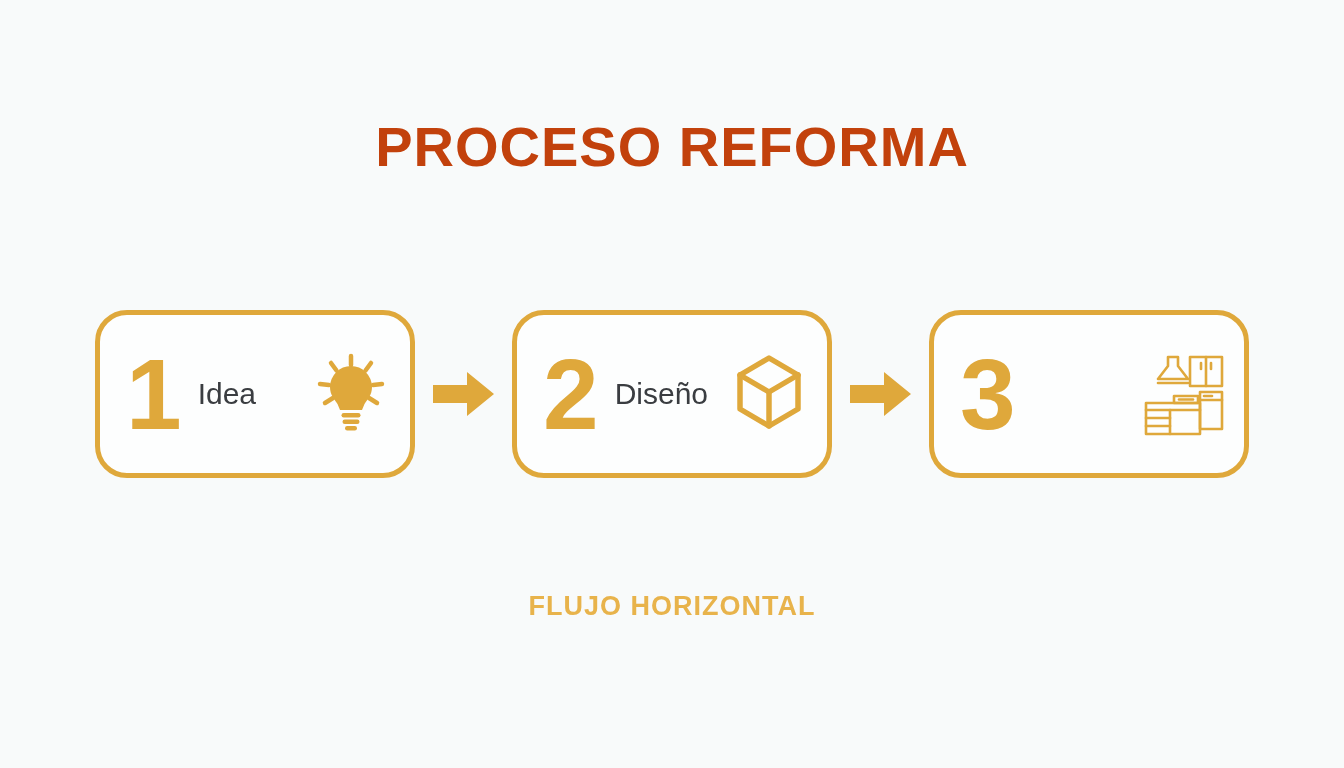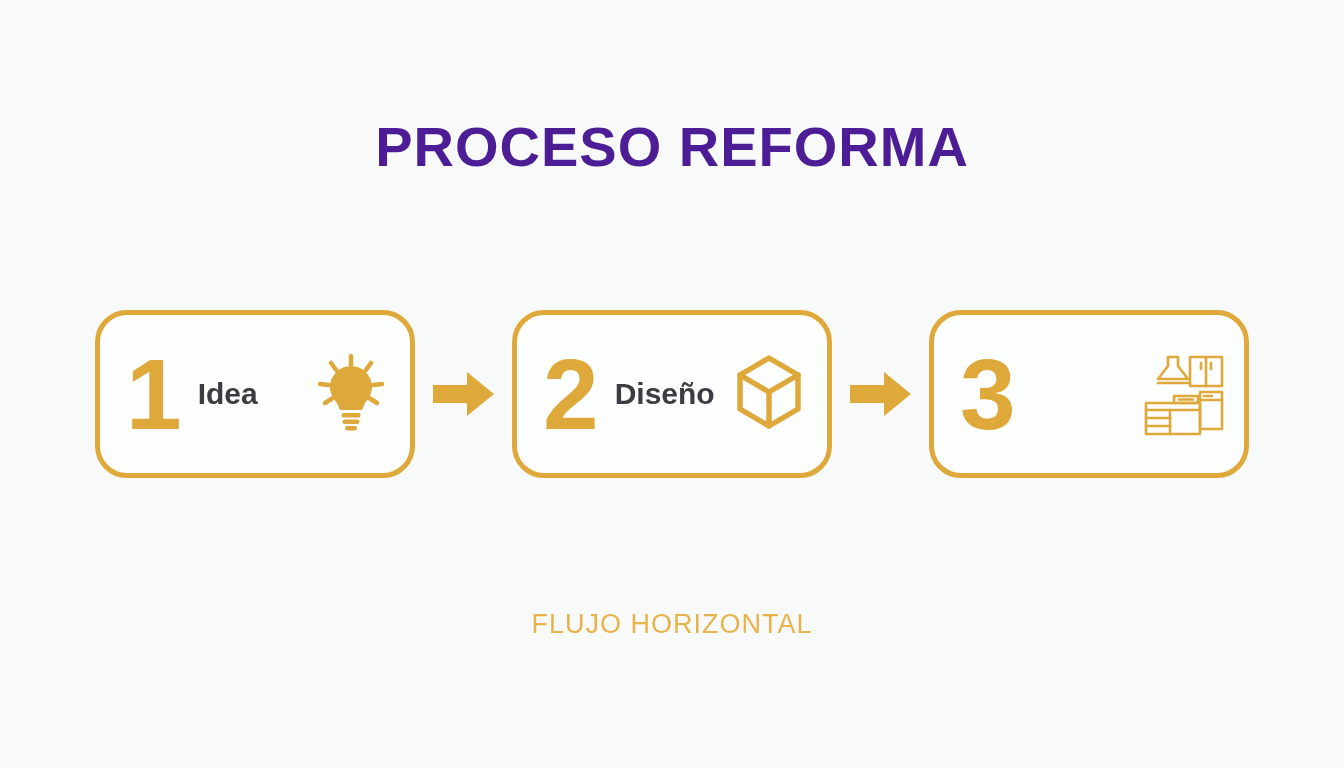--- a/index.html
+++ b/index.html
@@ -14,21 +14,21 @@
   }
   .title {
     position: absolute;
     top: 114px;
     left: 0;
     width: 100%;
     text-align: center;
     font-size: 56px;
     font-weight: 800;
     letter-spacing: 1px;
-    color: #4c1d95;
+    color: #c2410c;
   }
   .flow {
     position: absolute;
     top: 310px;
     left: 95px;
     width: 1154px;
     height: 168px;
     display: flex;
     align-items: center;
     justify-content: space-between;
@@ -46,45 +46,45 @@
   }
   .step-number {
     font-size: 100px;
     font-weight: 800;
     line-height: 0.9;
     color: #dfa83b;
     flex-shrink: 0;
   }
   .step-label {
     font-size: 30px;
-    font-weight: 700;
+    font-weight: 400;
     color: #3a3d41;
     margin-left: 16px;
     white-space: nowrap;
   }
   .step-icon {
     margin-left: auto;
     flex-shrink: 0;
     display: flex;
     align-items: center;
   }
   .arrow {
     flex-shrink: 0;
     display: flex;
     align-items: center;
     margin: 0 4px;
   }
   .caption {
     position: absolute;
-    top: 609px;
+    top: 591px;
     left: 0;
     width: 100%;
     text-align: center;
     font-size: 27px;
-    font-weight: 400;
+    font-weight: 700;
     letter-spacing: 1px;
     color: #e8b34b;
   }
 </style>
 </head>
 <body>
 
 <div class="title">PROCESO REFORMA</div>
 
 <div class="flow">

